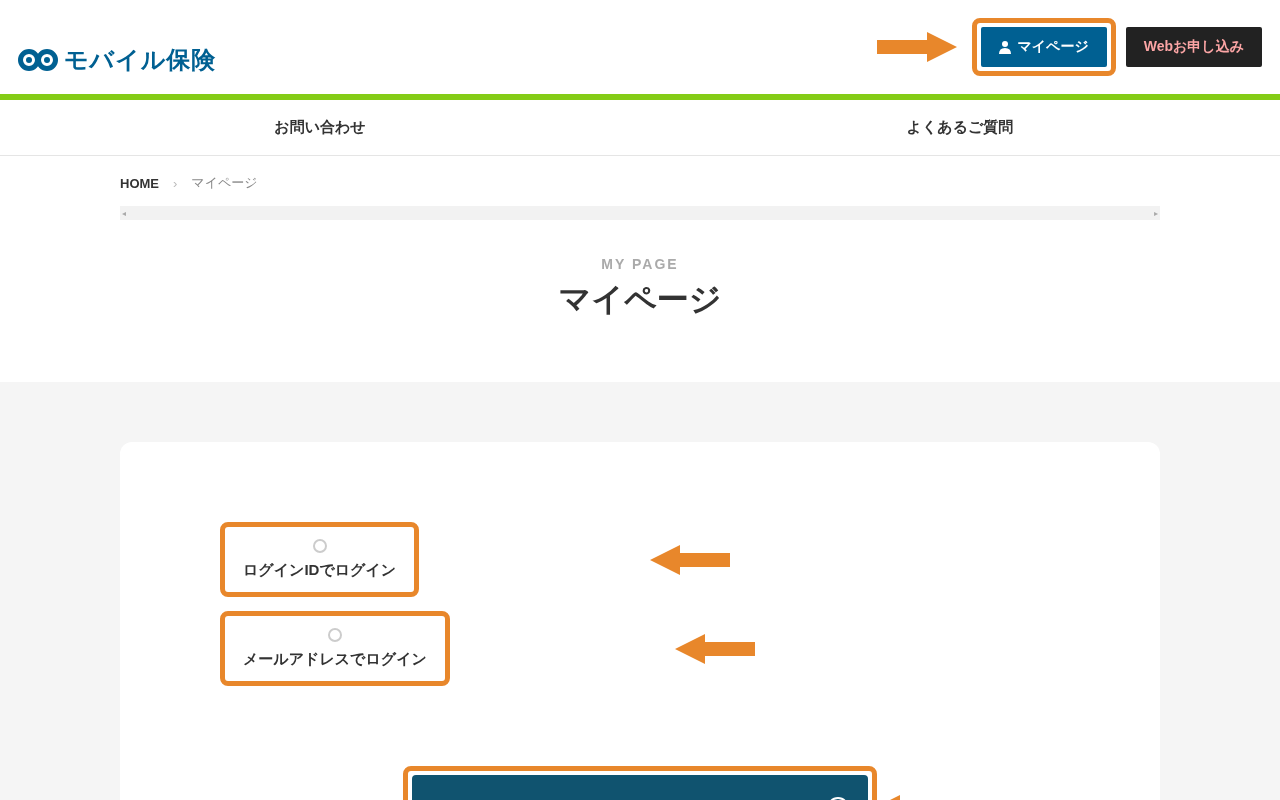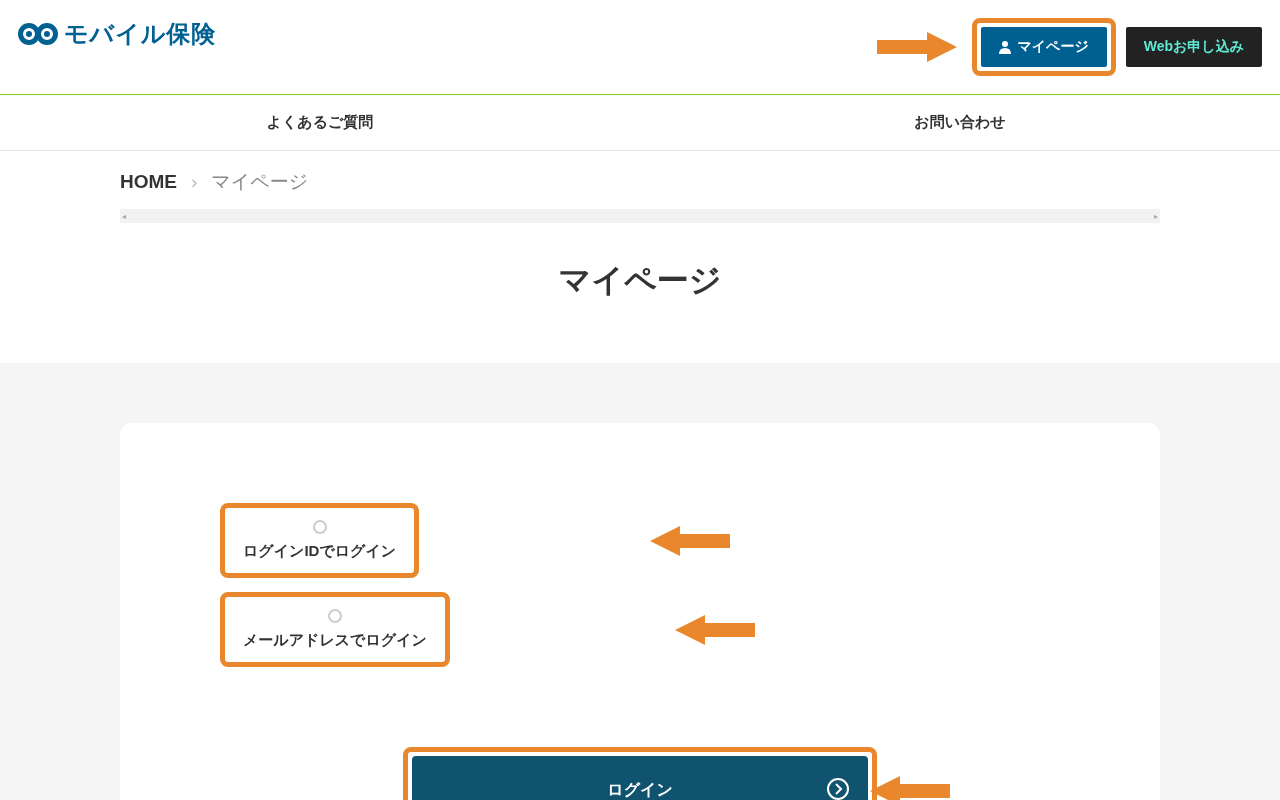--- a/index.html
+++ b/index.html
@@ -1,36 +1,36 @@
 <!DOCTYPE html>
 <html><head>
 <meta charset="utf-8">
 <style>
 * { margin: 0; padding: 0; box-sizing: border-box; }
 body { font-family: "Hiragino Sans", "Meiryo", sans-serif; background: #fff; color: #333; }
 
-.header { display: flex; align-items: flex-start; justify-content: space-between; padding: 18px 18px 18px 18px; border-bottom: 1px solid #84cc16; }
+.header { display: flex; align-items: flex-end; justify-content: space-between; padding: 18px 18px 18px 18px; border-bottom: 6px solid #84cc16; }
 .logo { display: flex; align-items: center; gap: 6px; }
 .logo-text { color: #006092; font-size: 24px; font-weight: 700; letter-spacing: 1px; }
 .logo-icon { display: flex; gap: 0; }
 .logo-circle { width: 22px; height: 22px; border: 5px solid #006092; border-radius: 50%; position: relative; }
 .logo-circle::after { content: ""; position: absolute; width: 6px; height: 6px; background: #006092; border-radius: 50%; top: 50%; left: 50%; transform: translate(-50%, -50%); }
 .logo-circle:first-child { margin-right: -4px; }
 
 .header-buttons { display: flex; gap: 10px; align-items: center; position: relative; }
 .btn { display: inline-flex; align-items: center; justify-content: center; gap: 6px; height: 40px; padding: 0 18px; font-size: 14px; font-weight: 700; border: none; cursor: pointer; border-radius: 2px; white-space: nowrap; }
 .btn-primary { background: #006092; color: #fff; }
-.btn-dark { background: #222; color: #5eead4; }
+.btn-dark { background: #222; color: #fca5a5; }
 
 .highlight-box { border: 5px solid #e8872b; border-radius: 8px; padding: 4px; display: inline-block; }
 
 .nav { display: flex; border-bottom: 1px solid #e5e5e5; }
 .nav-item { flex: 1; text-align: center; padding: 18px 0; font-size: 15px; font-weight: 700; color: #333; cursor: pointer; }
 
-.breadcrumb { max-width: 1040px; margin: 0 auto; padding: 18px 0 10px; font-size: 19px; font-weight: 700; display: flex; align-items: center; gap: 14px; color: #333; }
+.breadcrumb { max-width: 1040px; margin: 0 auto; padding: 18px 0 10px; font-size: 13px; font-weight: 700; display: flex; align-items: center; gap: 14px; color: #333; }
 .breadcrumb .sep { color: #bbb; font-weight: 400; }
 .breadcrumb .current { color: #888; font-weight: 400; }
 
 .grey-bar { max-width: 1040px; margin: 4px auto 0; height: 14px; background: #f2f2f2; display: flex; align-items: center; justify-content: space-between; padding: 0 2px; font-size: 8px; color: #aaa; }
 
 .page-title-block { text-align: center; margin: 36px 0 60px; }
 .page-title-en { color: #aaa; font-size: 14px; font-weight: 700; letter-spacing: 2px; margin-bottom: 6px; }
 .page-title-jp { font-size: 32px; font-weight: 700; }
 
 .grey-section { background: #f5f5f5; padding: 60px 0 0; position: relative; min-height: 440px; }
@@ -79,36 +79,37 @@
         </button>
       </span>
     </div>
     <button class="btn btn-dark">
       <span>Webお申し込み</span>
     </button>
   </div>
 </div>
 
 <div class="nav">
+  <div class="nav-item">お問い合わせ</div>
   <div class="nav-item">よくあるご質問</div>
-  <div class="nav-item">お問い合わせ</div>
 </div>
 
 <div class="breadcrumb">
   <span>HOME</span>
   <span class="sep">›</span>
   <span class="current">マイページ</span>
 </div>
 
 <div class="grey-bar">
   <span>◂</span>
   <span>▸</span>
 </div>
 
 <div class="page-title-block">
+  <div class="page-title-en">MY PAGE</div>
   <div class="page-title-jp">マイページ</div>
 </div>
 
 <div class="grey-section">
   <div class="dots"></div>
   <div class="card">
 
     <div class="radio-row">
       <span class="highlight-box">
         <label class="radio-option">

